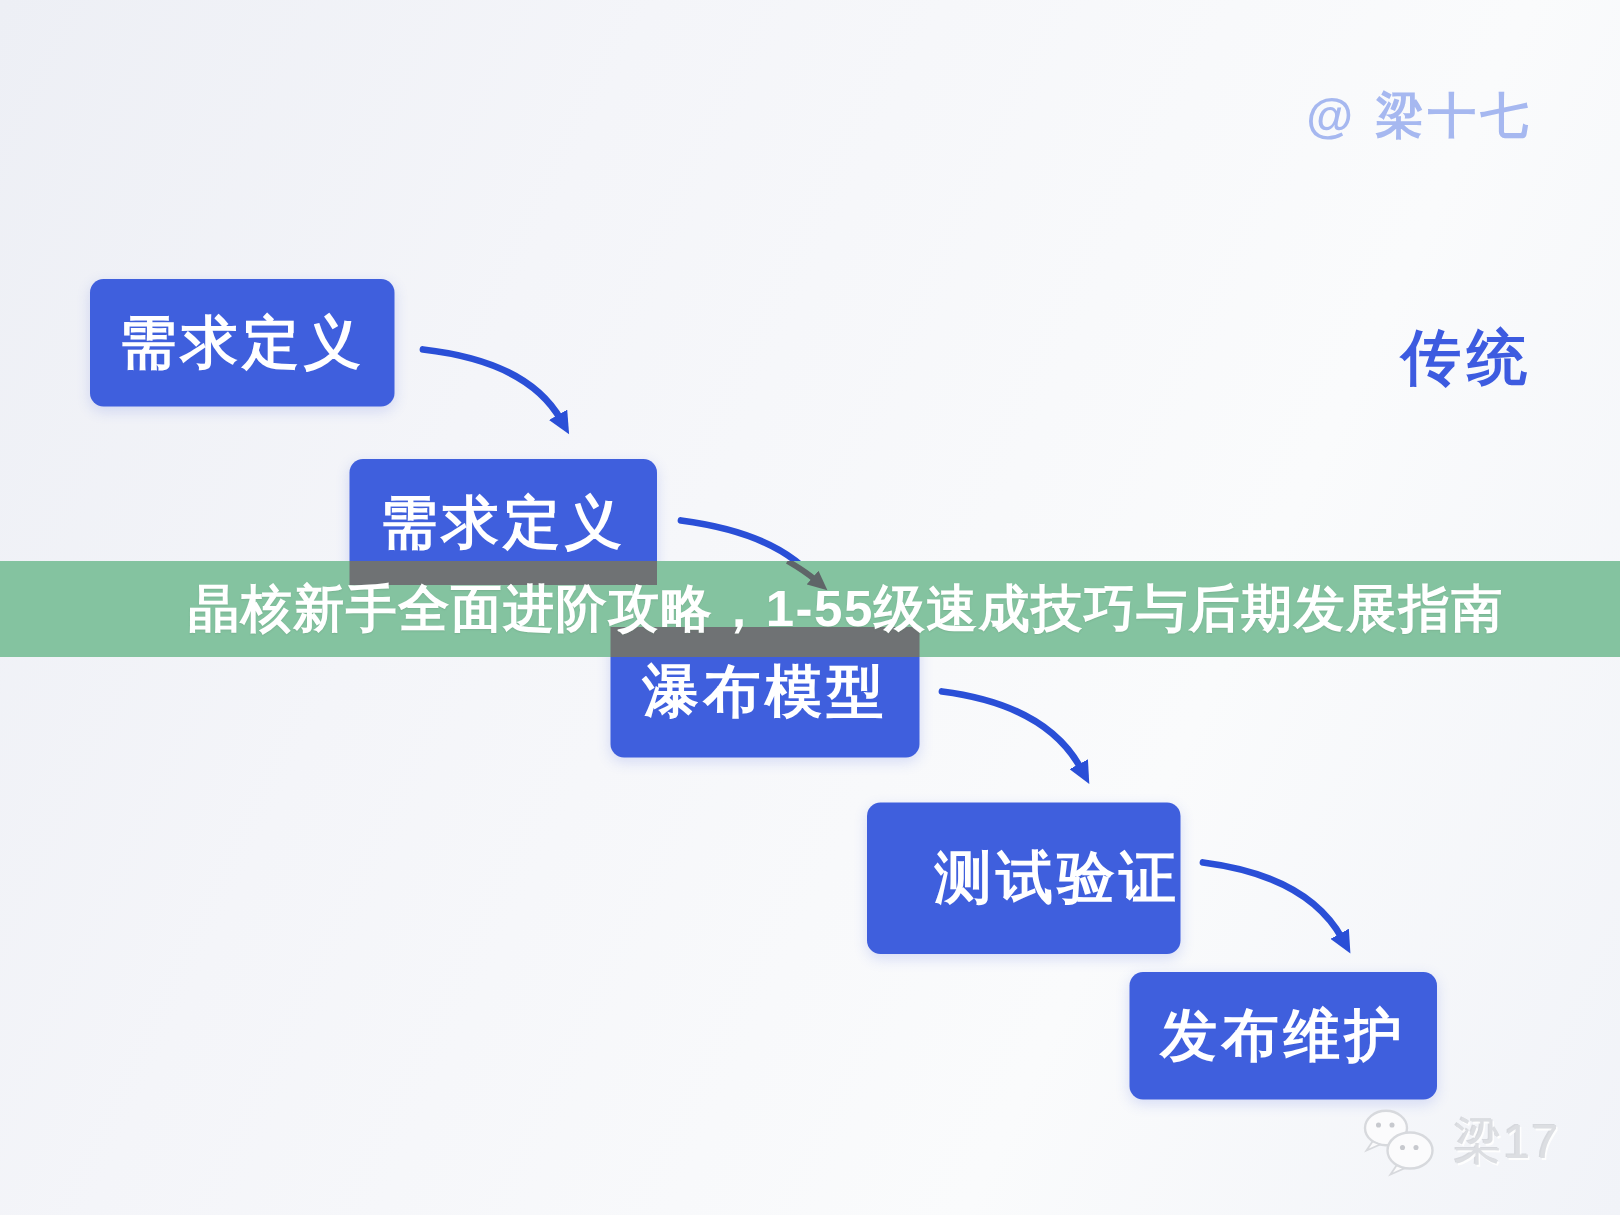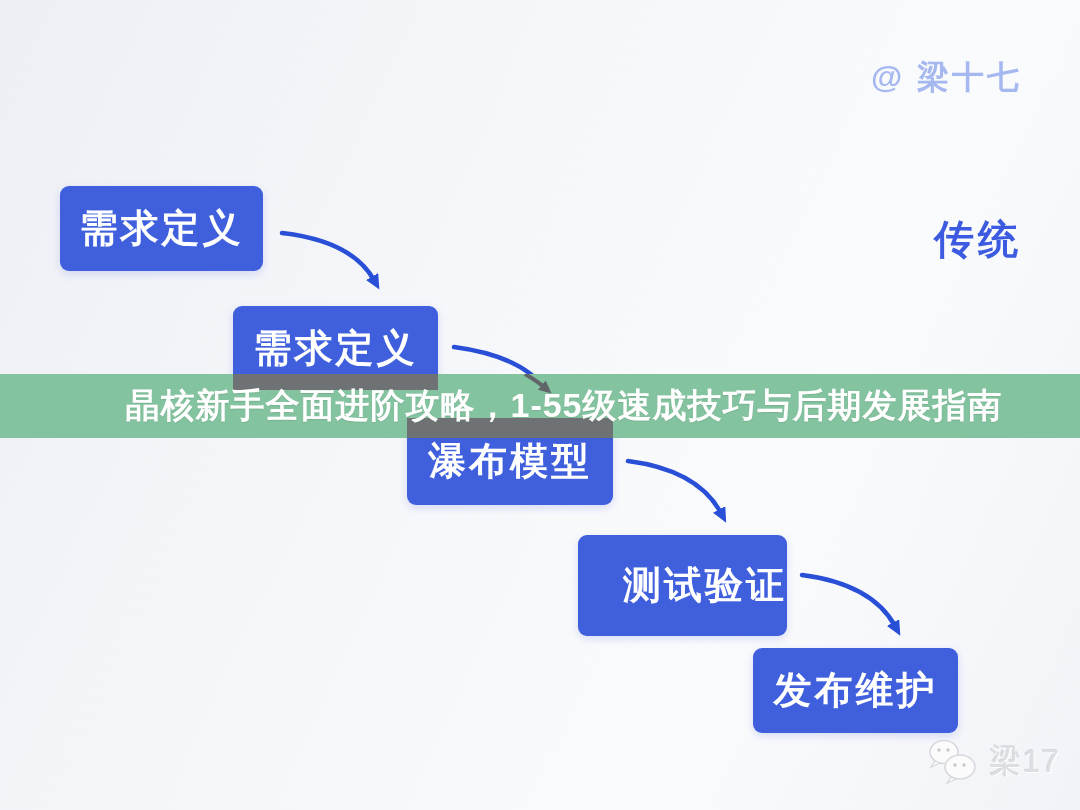--- a/index.html
+++ b/index.html
@@ -56,21 +56,21 @@
     position:relative;z-index:2;
     width:100%;height:100%;
     display:flex;align-items:center;justify-content:center;
     color:#ffffff;font-size:34px;font-weight:900;letter-spacing:1px;
     text-shadow:0 1px 1px rgba(90,130,105,.25);
     white-space:nowrap;
     margin-left:24px;
   }
   
   .watermark{
-    position:absolute;right:20px;bottom:22px;z-index:4;
+    position:absolute;right:40px;bottom:22px;z-index:4;
     display:flex;align-items:center;gap:8px;
   }
   .wm-text{
     font-size:32px;color:#dcdee2;letter-spacing:1px;
     text-shadow:1px 1px 0 rgba(255,255,255,.85),-1px -1px 0 rgba(160,162,168,.35);
   }
 </style>
 </head>
 <body>
 

